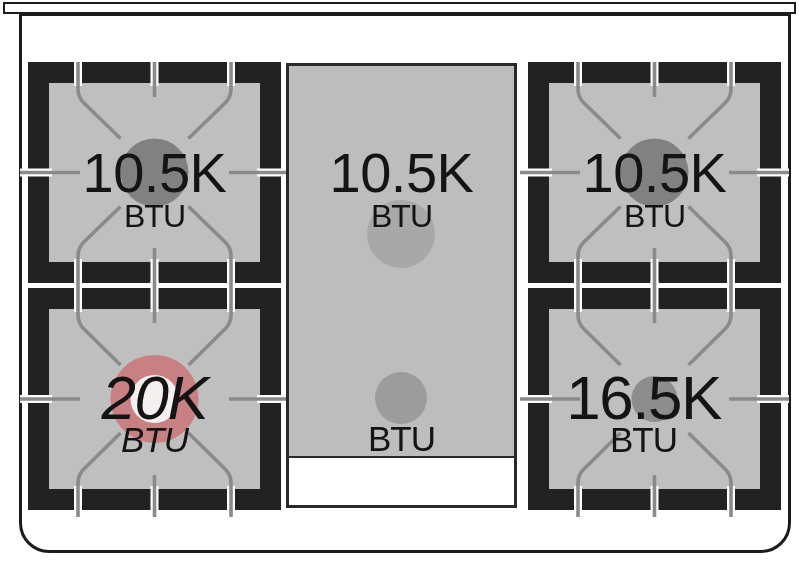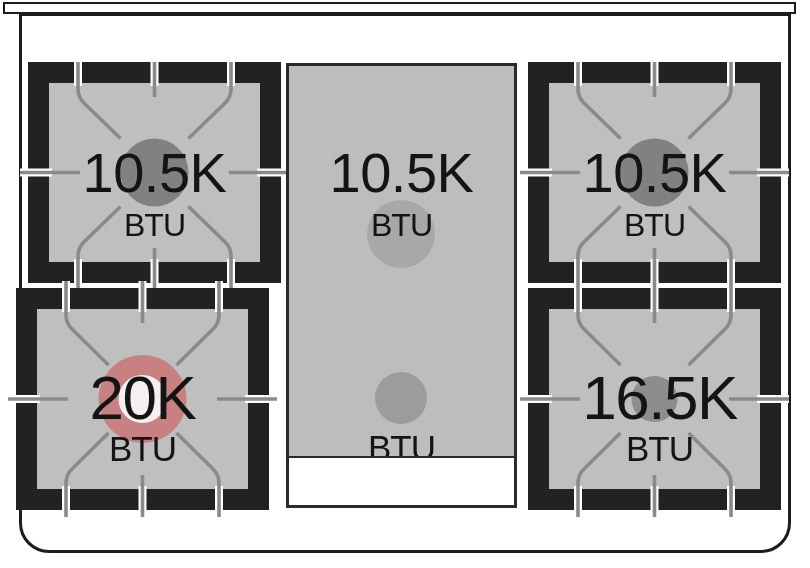--- a/index.html
+++ b/index.html
@@ -15,26 +15,26 @@
   .stage{position:relative;width:810px;height:568px;background:var(--bg);overflow:hidden;
          font-family:"Liberation Sans",sans-serif;color:var(--text);}
   .back-ledge{position:absolute;left:3px;top:2px;width:793px;height:12px;
               border:2px solid var(--outline);background:#fff;box-sizing:border-box;}
   .frame{position:absolute;left:19px;top:13px;width:772px;height:540px;
          border:3px solid var(--outline);border-radius:0 0 30px 30px;
          background:#fff;box-sizing:border-box;}
   .burner-block{position:absolute;}
   .pos-rl{left:28px;top:62px;width:253px;height:221px;}
   .pos-rr{left:528px;top:62px;width:253px;height:221px;}
-  .pos-fl{left:16px;top:288px;width:253px;height:222px;}
-  .pos-fr{left:528px;top:288px;width:231px;height:222px;padding-left:32px;}
+  .pos-fl{left:28px;top:288px;width:253px;height:222px;font-style:italic;}
+  .pos-fr{left:528px;top:288px;width:231px;height:222px;}
   .grate{position:absolute;left:-8px;top:-8px;}
   .value,.unit{position:absolute;left:0;width:100%;text-align:center;white-space:nowrap;}
   .value{font-size:56px;line-height:58px;letter-spacing:-0.5px;}
-  .unit{font-size:32px;line-height:32px;letter-spacing:-1px;margin-top:9px;}
+  .unit{font-size:32px;line-height:32px;letter-spacing:-1px;}
   .r1.value{top:82px;}
   .r1.unit{top:138px;}
   .r2.value{top:79px;font-size:62px;line-height:62px;letter-spacing:-1.5px;}
   .r2.unit{top:134px;font-size:35px;line-height:35px;}
   .griddle{position:absolute;left:286px;top:63px;width:231px;height:445px;
            border:3px solid #2a2a2a;background:var(--griddle-surface);box-sizing:border-box;}
   .cap{position:absolute;border-radius:50%;}
   .cap-rear{left:78px;top:134px;width:68px;height:68px;background:#a8a8a8;}
   .cap-front{left:86px;top:306px;width:52px;height:52px;background:#9c9c9c;}
   .g-rear.value{top:78px;}

